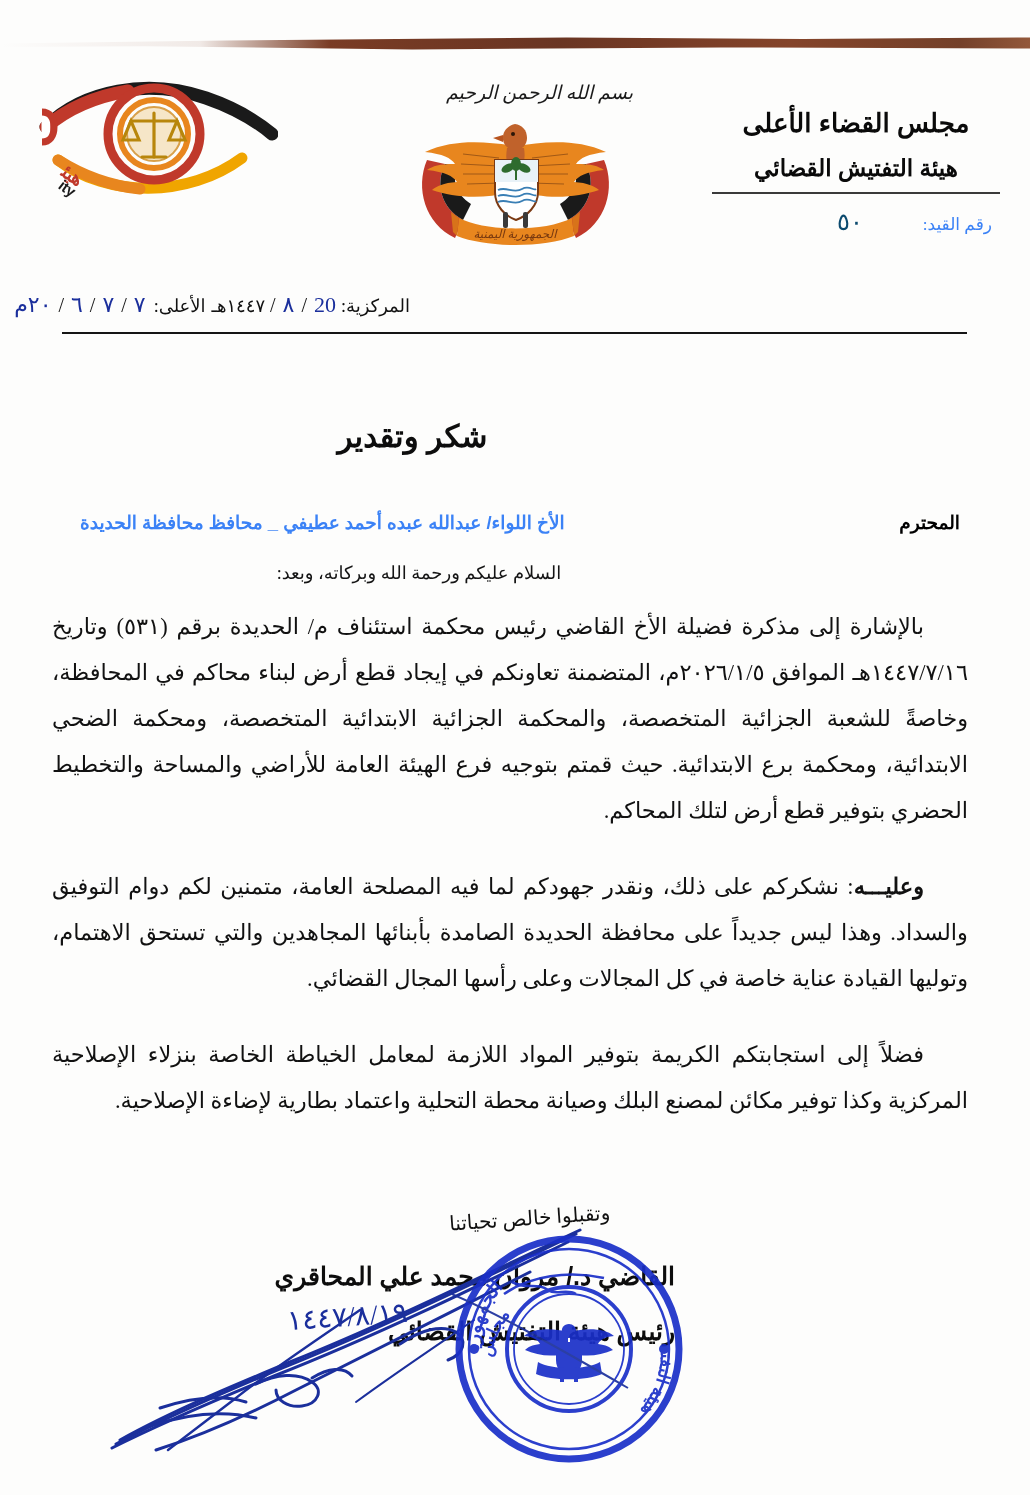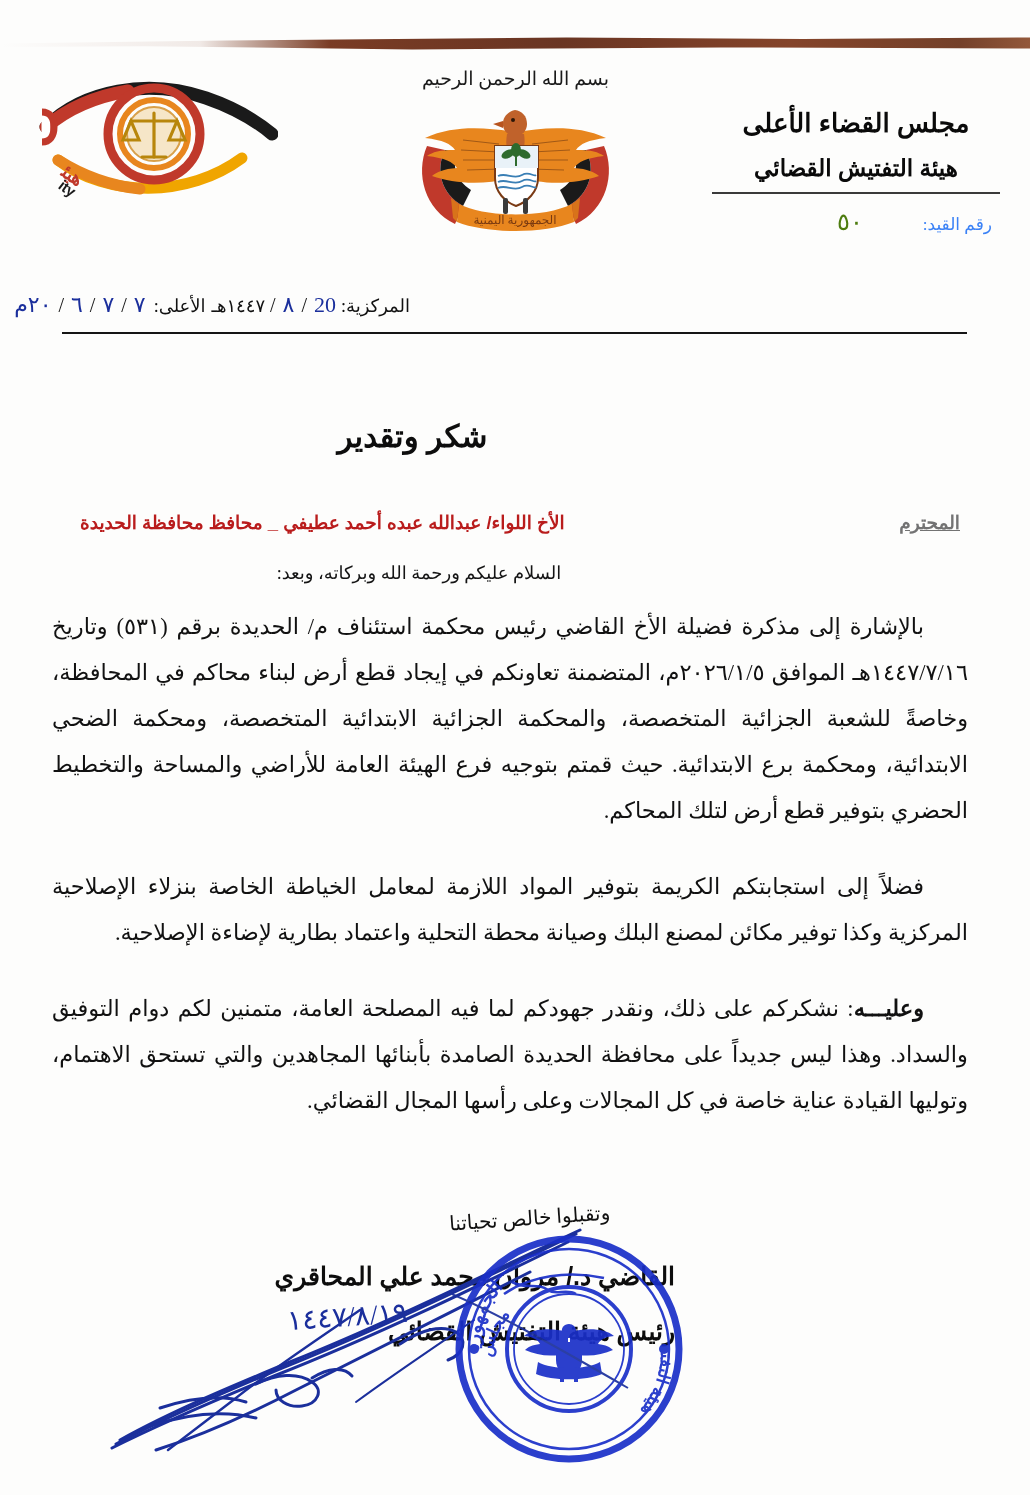--- a/index.html
+++ b/index.html
@@ -56,24 +56,25 @@
     top: 12px;
     width: 250px;
     height: 165px;
   }
   .logo svg { display:block; }
 
   
   .emblem {
     position: absolute;
     left: 398px;
-    top: 2px;
+    top: 16px;
     width: 235px;
     height: 175px;
-    text-align: center;
+    text-align: right;
+    font-style: italic;
   }
   .basmala {
     font-family: "Liberation Serif", "DejaVu Serif", serif;
     font-size: 19px;
     color: #1a1a1a;
     letter-spacing: -1px;
     height: 34px;
     line-height: 34px;
     white-space: nowrap;
   }
@@ -118,21 +119,21 @@
     padding-right: 14px;
   }
   .reg-label {
     font-family: "Liberation Serif", serif;
     font-size: 17px;
     color: #3b82f6;
   }
   .reg-value {
     font-family: "Liberation Serif", serif;
     font-size: 24px;
-    color: #4d7c0f;
+    color: #0c4a6e;
     letter-spacing: 5px;
   }
 
   
   .date-row {
     position: absolute;
     left: 0;
     top: 232px;
     width: 1030px;
     height: 42px;
@@ -200,29 +201,28 @@
     width: 880px;
     display: flex;
     flex-direction: row;
     justify-content: space-between;
     align-items: baseline;
   }
   .recipient-name {
     font-family: "Liberation Sans", sans-serif;
     font-weight: bold;
     font-size: 18.5px;
-    color: #b91c1c;
+    color: #3b82f6;
     white-space: nowrap;
   }
   .recipient-honor {
     font-family: "Liberation Sans", sans-serif;
     font-weight: bold;
     font-size: 18.5px;
-    color: #737373;
-    text-decoration: underline;
+    color: #000000;
   }
   .greeting {
     position: absolute;
     left: 0;
     top: 562px;
     width: 838px;
     text-align: center;
     font-family: "Liberation Serif", serif;
     font-size: 18px;
     color: #141414;
@@ -456,22 +456,22 @@
   <div class="doc-title">شكر وتقدير</div>
 
   <div class="recipient-row">
     <span class="recipient-honor">المحترم</span>
     <span class="recipient-name">الأخ اللواء/ عبدالله عبده أحمد عطيفي _ محافظ محافظة الحديدة</span>
   </div>
   <div class="greeting">السلام عليكم ورحمة الله وبركاته، وبعد:</div>
 
   <div class="body">
     <p class="para">بالإشارة إلى مذكرة فضيلة الأخ القاضي رئيس محكمة استئناف م/ الحديدة برقم (٥٣١) وتاريخ ١٤٤٧/٧/١٦هـ الموافق ٢٠٢٦/١/٥م، المتضمنة تعاونكم في إيجاد قطع أرض لبناء محاكم في المحافظة، وخاصةً للشعبة الجزائية المتخصصة، والمحكمة الجزائية الابتدائية المتخصصة، ومحكمة الضحي الابتدائية، ومحكمة برع الابتدائية. حيث قمتم بتوجيه فرع الهيئة العامة للأراضي والمساحة والتخطيط الحضري بتوفير قطع أرض لتلك المحاكم.</p>
+    <p class="para p3"><span class="lead">وعليـــه</span><span>: نشكركم على ذلك، ونقدر جهودكم لما فيه المصلحة العامة، متمنين لكم دوام التوفيق والسداد. وهذا ليس جديداً على محافظة الحديدة الصامدة بأبنائها المجاهدين والتي تستحق الاهتمام، وتوليها القيادة عناية خاصة في كل المجالات وعلى رأسها المجال القضائي.</span></p>
     <p class="para p2">فضلاً إلى استجابتكم الكريمة بتوفير المواد اللازمة لمعامل الخياطة الخاصة بنزلاء الإصلاحية المركزية وكذا توفير مكائن لمصنع البلك وصيانة محطة التحلية واعتماد بطارية لإضاءة الإصلاحية.</p>
-    <p class="para p3"><span class="lead">وعليـــه</span><span>: نشكركم على ذلك، ونقدر جهودكم لما فيه المصلحة العامة، متمنين لكم دوام التوفيق والسداد. وهذا ليس جديداً على محافظة الحديدة الصامدة بأبنائها المجاهدين والتي تستحق الاهتمام، وتوليها القيادة عناية خاصة في كل المجالات وعلى رأسها المجال القضائي.</span></p>
   </div>
 
   <div class="closing">وتقبلوا خالص تحياتنا</div>
 
   <div class="sign-block">
     <div class="sign-name">القاضي د./ مروان محمد علي المحاقري</div>
     <div class="sign-role">رئيس هيئة التفتيش القضائي</div>
   </div>
 
   <svg class="signature" viewBox="0 0 620 240">

